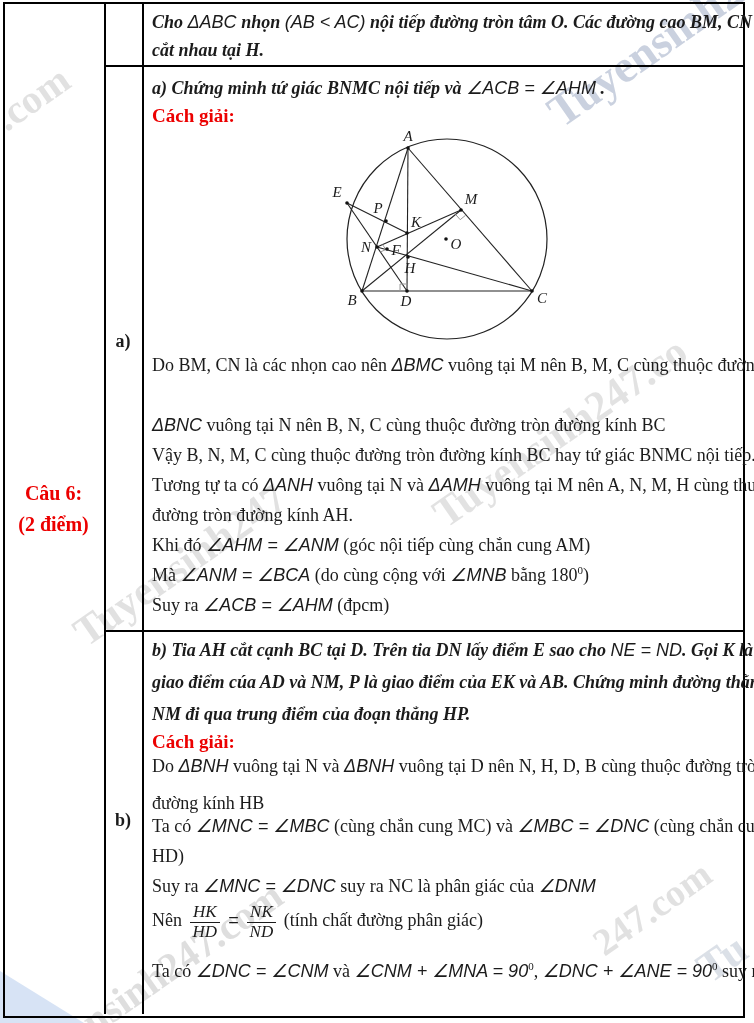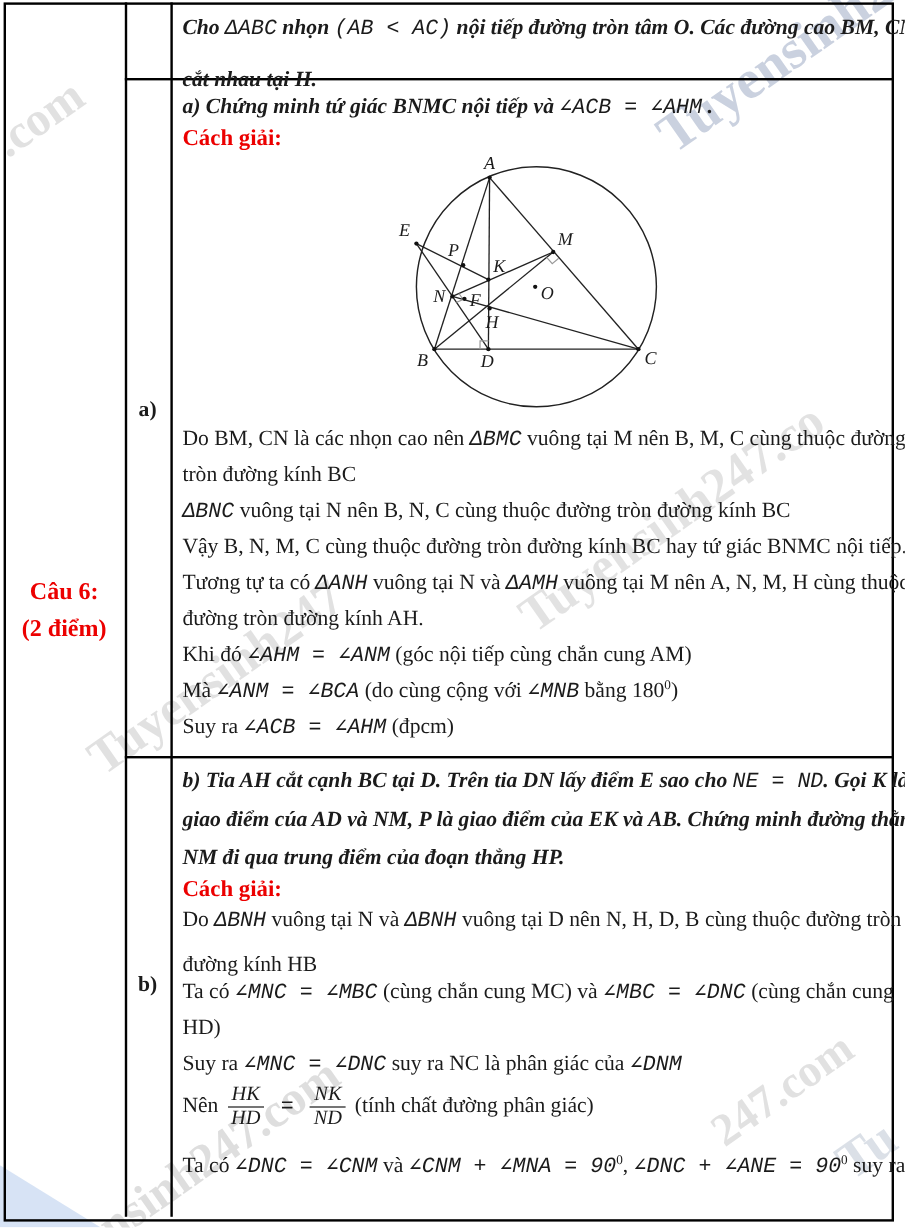--- a/index.html
+++ b/index.html
@@ -17,21 +17,21 @@
   }
   
   .tbl{position:absolute;left:3px;top:2px;width:738px;height:1012px;border:2px solid #000;z-index:1;background:transparent;}
   .vline{position:absolute;width:2px;background:#000;top:2px;height:1012px;z-index:2;}
   .v1{left:104px;} .v2{left:142px;}
   .hline{position:absolute;height:2px;background:#000;left:104px;width:641px;z-index:2;}
   .h1{top:65px;} .h2{top:630px;}
   
   .tl{position:absolute;left:152px;white-space:nowrap;font-size:18px;line-height:26px;z-index:3;}
   .tl span.plain{font-style:normal;}
-  .math{font-style:italic;font-family:Liberation Mono, monospace;}
+  .math{font-style:italic;font-family:Liberation Sans, sans-serif;}
   .bold{font-weight:bold;font-style:italic;}
   .red{color:#ec0000;font-weight:bold;font-size:19px;}
   sup{font-size:11px;vertical-align:super;line-height:0;}
   .frac{display:inline-block;text-align:center;vertical-align:middle;font-style:italic;line-height:1.1;margin:0 3px;font-size:17px;font-family:"Liberation Serif","DejaVu Sans",serif;}
   .fn{display:block;border-bottom:1.5px solid #1b1b1b;padding:0 3px;}
   .fd{display:block;padding:0 3px;}
   .qlabel{position:absolute;left:3px;top:478px;width:101px;text-align:center;z-index:3;
           color:#ec0000;font-weight:bold;font-size:20px;line-height:31px;}
   .marker{position:absolute;left:104px;width:38px;text-align:center;font-weight:bold;font-size:18px;z-index:3;}
   .mk-a{top:331px;} .mk-b{top:810px;}
@@ -65,21 +65,21 @@
 
   <div class="qlabel">
     <div>Câu 6:</div>
     <div>(2 điểm)</div>
   </div>
 
   <div class="marker mk-a">a)</div>
   <div class="marker mk-b">b)</div>
 
   <div class="tl" style="top:9px"><span class="bold">Cho </span><span class="math">ΔABC</span><span class="bold"> nhọn </span><span class="math">(AB &lt; AC)</span><span class="bold"> nội tiếp đường tròn tâm O. Các đường cao BM, CN</span></div>
-  <div class="tl" style="top:53px"><span class="bold">cắt nhau tại H.</span></div>
+  <div class="tl" style="top:37px"><span class="bold">cắt nhau tại H.</span></div>
 
   <div class="tl" style="top:75px"><span class="bold">a) Chứng minh tứ giác BNMC nội tiếp và </span><span class="math">∠ACB = ∠AHM</span><span class="bold"> .</span></div>
   <div class="tl red" style="top:103px">Cách giải:</div>
 
   <div class="figwrap">
     <svg id="fig-svg" width="240" height="226" viewBox="330 126 240 226">
         <circle cx="447" cy="239" r="100" fill="none" stroke="#222" stroke-width="1.2"></circle>
         <line x1="408" y1="148" x2="362" y2="291" stroke="#222" stroke-width="1.1"></line>
         <line x1="408" y1="148" x2="532" y2="291" stroke="#222" stroke-width="1.1"></line>
         <line x1="362" y1="291" x2="532" y2="291" stroke="#222" stroke-width="1.1"></line>
@@ -113,21 +113,20 @@
         <text x="366" y="252" text-anchor="middle">N</text>
         <text x="337" y="197" text-anchor="middle">E</text>
         <text x="378" y="213" text-anchor="middle">P</text>
         <text x="416" y="227" text-anchor="middle">K</text>
         <text x="396" y="255" text-anchor="middle">F</text>
         <text x="456" y="249" text-anchor="middle">O</text>
       </svg>
   </div>
 
   <div class="tl" style="top:352px"><span class="plain">Do BM, CN là các nhọn cao nên </span><span class="math">ΔBMC</span><span class="plain"> vuông tại M nên B, M, C cùng thuộc đường</span></div>
-  <div class="tl" style="top:382px"><span class="plain">tròn đường kính BC</span></div>
   <div class="tl" style="top:412px"><span class="math">ΔBNC</span><span class="plain"> vuông tại N nên B, N, C cùng thuộc đường tròn đường kính BC</span></div>
   <div class="tl" style="top:442px"><span class="plain">Vậy B, N, M, C cùng thuộc đường tròn đường kính BC hay tứ giác BNMC nội tiếp.</span></div>
   <div class="tl" style="top:472px"><span class="plain">Tương tự ta có </span><span class="math">ΔANH</span><span class="plain"> vuông tại N và </span><span class="math">ΔAMH</span><span class="plain"> vuông tại M nên A, N, M, H cùng thuộc</span></div>
   <div class="tl" style="top:532px"><span class="plain">Khi đó </span><span class="math">∠AHM = ∠ANM</span><span class="plain"> (góc nội tiếp cùng chắn cung AM)</span></div>
   <div class="tl" style="top:502px"><span class="plain">đường tròn đường kính AH.</span></div>
   <div class="tl" style="top:562px"><span class="plain">Mà </span><span class="math">∠ANM = ∠BCA</span><span class="plain"> (do cùng cộng với </span><span class="math">∠MNB</span><span class="plain"> bằng 180</span><sup>0</sup><span class="plain">)</span></div>
   <div class="tl" style="top:592px"><span class="plain">Suy ra </span><span class="math">∠ACB = ∠AHM</span><span class="plain"> (đpcm)</span></div>
 
   <div class="tl" style="top:637px"><span class="bold">b) Tia AH cắt cạnh BC tại D. Trên tia DN lấy điểm E sao cho </span><span class="math">NE = ND</span><span class="bold">. Gọi K là</span></div>
   <div class="tl" style="top:669px"><span class="bold">giao điểm cúa AD và NM, P là giao điểm của EK và AB. Chứng minh đường thằng</span></div>

